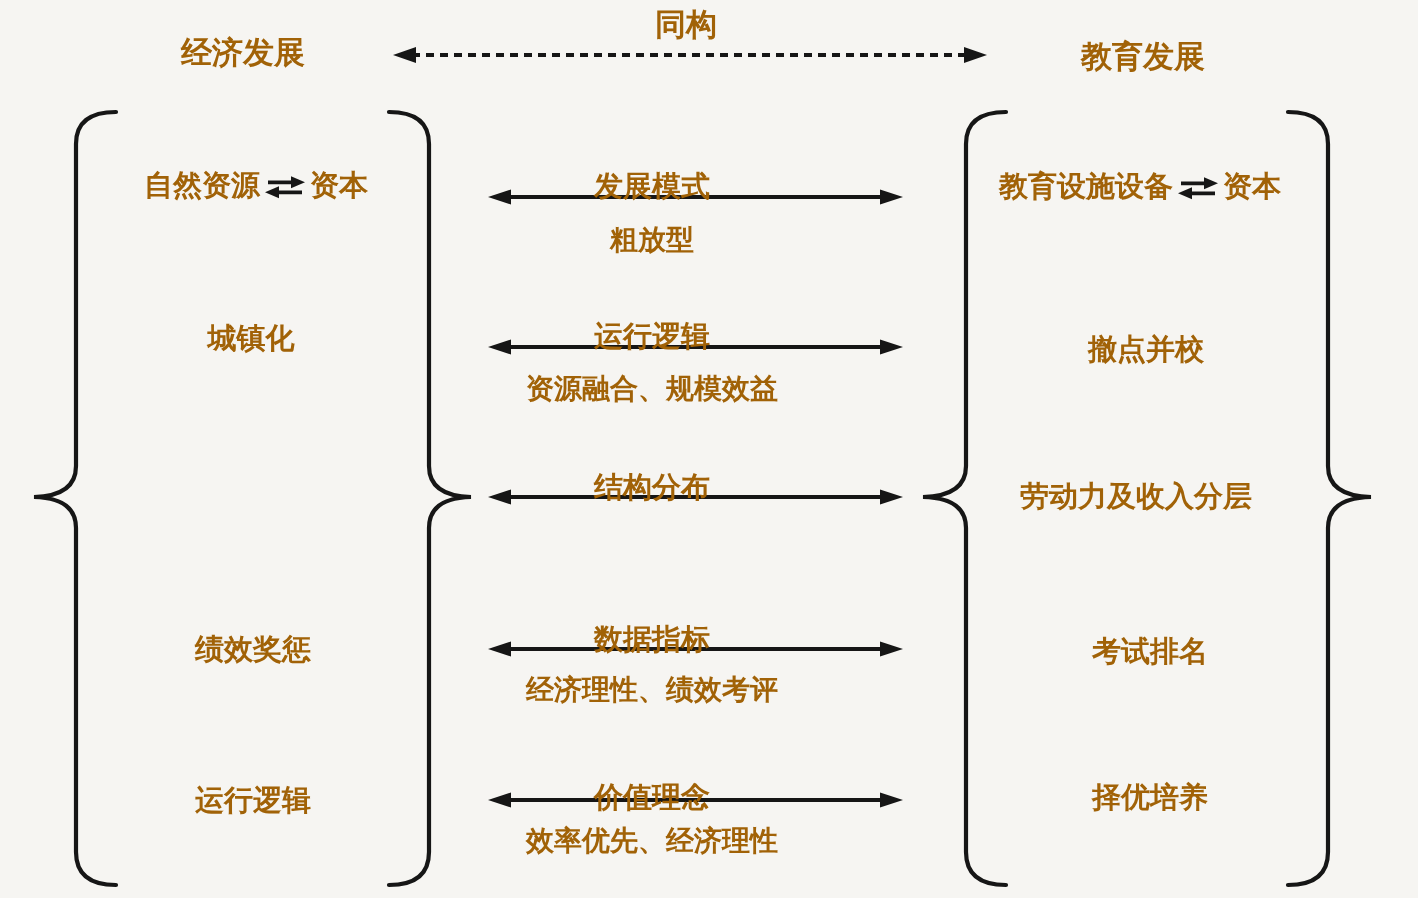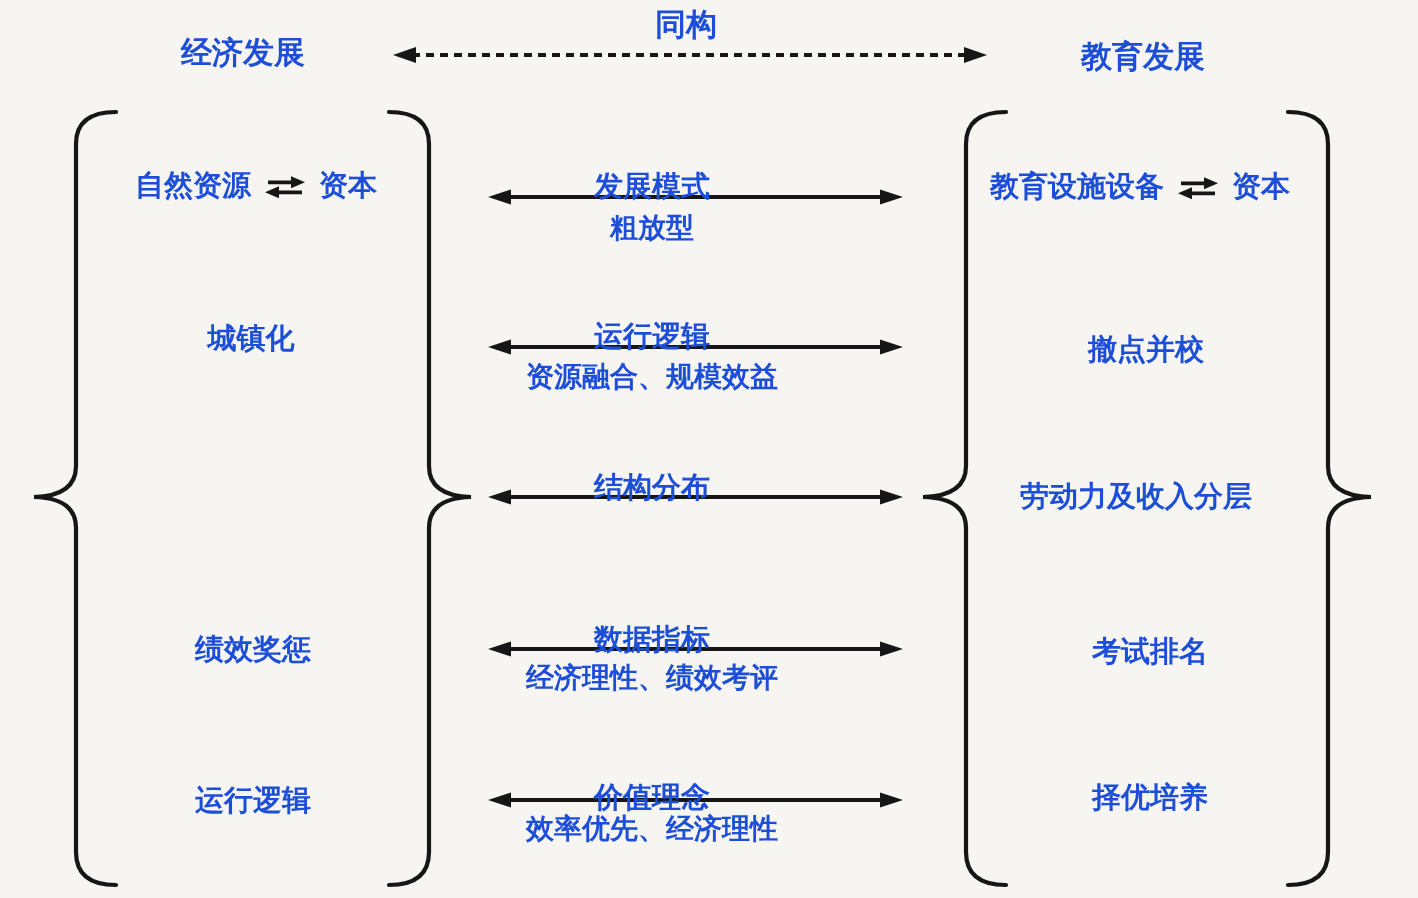--- a/index.html
+++ b/index.html
@@ -2,36 +2,36 @@
 <html><head>
 <meta charset="utf-8">
 <style>
   html,body{margin:0;padding:0;}
   .canvas{
     position:relative;
     width:1418px;height:898px;
     background:#f6f5f2;
     overflow:hidden;
     font-family:"Liberation Sans","DejaVu Sans",sans-serif;
-    color:#1d4ed8;
+    color:#a16207;
   }
   .layer{position:absolute;left:0;top:0;}
   .txt{
     position:absolute;
     transform:translate(-50%,-50%);
     white-space:nowrap;
     font-weight:700;
     line-height:1.15;
     z-index:2;
   }
   .h{font-size:31px;}
   .item{font-size:29px;}
   .ct{font-size:29px;margin-top:20px;}
-  .cs{font-size:28px;}
-  .exch{display:flex;align-items:center;gap:14px;}
+  .cs{font-size:28px;margin-top:12px;}
+  .exch{display:flex;align-items:center;gap:5px;}
   .exch-icon{display:block;flex:0 0 auto;margin-top:3px;}
   .shape{stroke:#161616;fill:none;stroke-width:4.2;stroke-linecap:round;}
   .arrowline{stroke:#161616;stroke-width:4;fill:none;}
   .head{fill:#161616;stroke:none;}
 </style>
 </head>
 <body>
 
 <div class="canvas">
 

